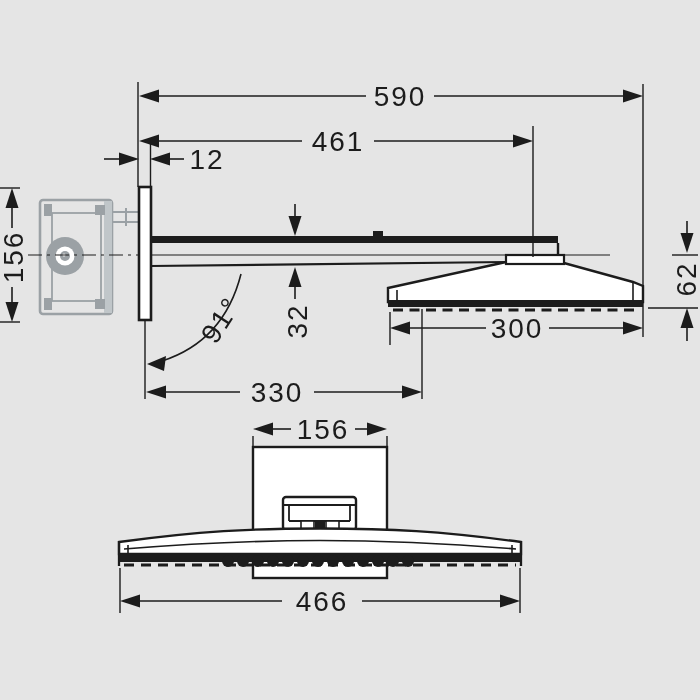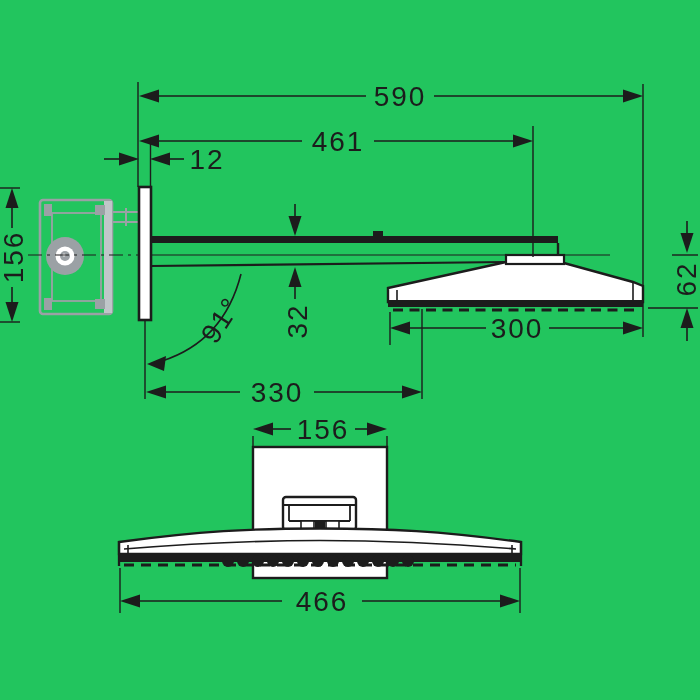--- a/index.html
+++ b/index.html
@@ -1,16 +1,16 @@
 <!DOCTYPE html>
 <html><head>
 <meta charset="utf-8">
 <style>
   html,body{margin:0;padding:0;background:#ffffff;}
-  #canvas{position:relative;width:700px;height:700px;background:#22c55e;overflow:hidden;}
+  #canvas{position:relative;width:700px;height:700px;background:#e5e5e5;overflow:hidden;}
   .dim-text{
     font-family:"Liberation Sans","DejaVu Sans",sans-serif;
     font-size:28px;
     letter-spacing:2px;
     fill:#1c1c1c;
     text-anchor:middle;
     dominant-baseline:central;
   }
   .ink{stroke:#1c1c1c;}
   .fill-ink{fill:#1c1c1c;}

